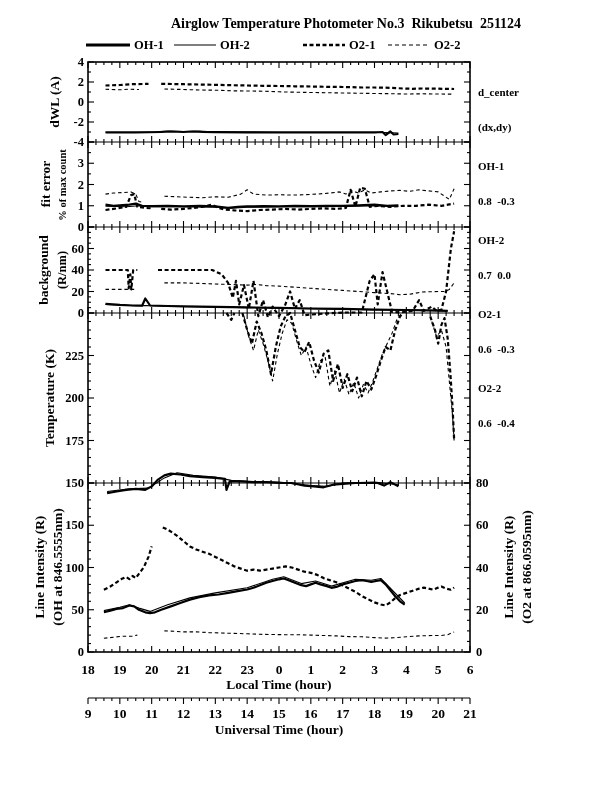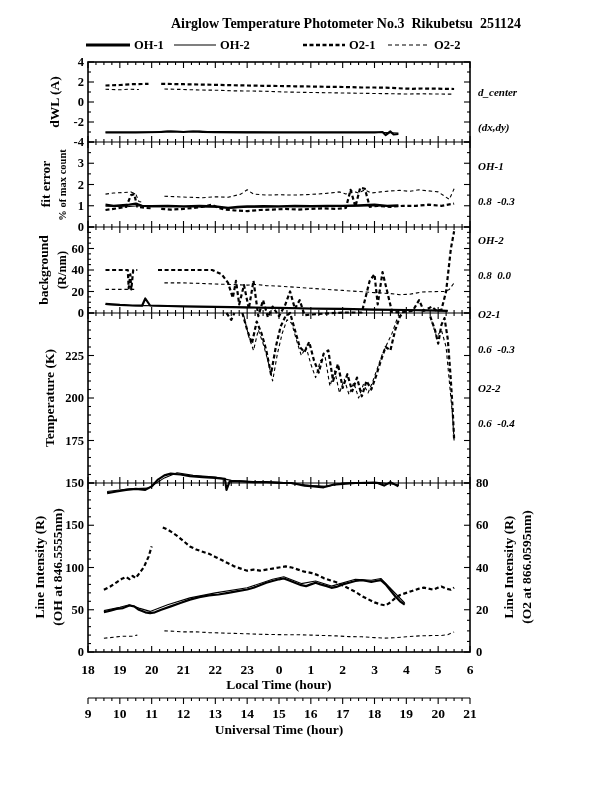--- a/index.html
+++ b/index.html
@@ -13,21 +13,21 @@
   .legend-item svg{display:block;}
   .ls{stroke:#000;fill:none;}
   .ls-oh1{stroke-width:2.8;}
   .ls-oh2{stroke-width:1.2;}
   .ls-o21{stroke-width:2.6;stroke-dasharray:4 2.5;}
   .ls-o22{stroke-width:1.2;stroke-dasharray:4 3;}
   .rot{position:absolute;transform:translate(-50%,-50%) rotate(-90deg);white-space:nowrap;
        font-weight:bold;}
   .fs13{font-size:13.5px;} .fs12{font-size:12.5px;} .fs10{font-size:10.5px;}
   .side{position:absolute;left:478px;top:64px;width:132px;font-weight:bold;font-size:11px;
-        line-height:11.5px;white-space:pre;font-style:italic;}
+        line-height:11.5px;white-space:pre;}
   .side .gap{margin-top:5px;}
   .xcaption{position:absolute;width:382px;left:88px;text-align:center;font-weight:bold;
             font-size:13.5px;}
   #plot{position:absolute;left:0;top:0;}
   .tr{fill:none;stroke:#000;stroke-linejoin:round;stroke-linecap:butt;}
   .tr-oh1{stroke-width:2.2;}
   .tr-oh2{stroke-width:1.1;}
   .tr-o21{stroke-width:2.2;stroke-dasharray:4 2.6;}
   .tr-o22{stroke-width:1.1;stroke-dasharray:3.5 2.8;}
   .frame{fill:none;stroke:#000;stroke-width:1.6;}
@@ -859,21 +859,21 @@
   <div class="rot fs13" style="left:58px;top:567px;">(OH at 846.5555nm)</div>
   <div class="rot fs13" style="left:509px;top:567px;">Line Intensity (R)</div>
   <div class="rot fs13" style="left:527px;top:567px;">(O2 at 866.0595nm)</div>
 
   <div class="side">
     <div>d_center</div>
     <div>(dx,dy)</div>
     <div class="gap">OH-1</div>
     <div>0.8  -0.3</div>
     <div class="gap">OH-2</div>
-    <div>0.8  0.0</div>
+    <div>0.7  0.0</div>
     <div class="gap">O2-1</div>
     <div>0.6  -0.3</div>
     <div class="gap">O2-2</div>
     <div>0.6  -0.4</div>
   </div>
 
   <div class="xcaption" style="top:722px;">Universal Time (hour)</div>
   <div class="xcaption" style="top:677px;">Local Time (hour)</div>
 
 </div>

